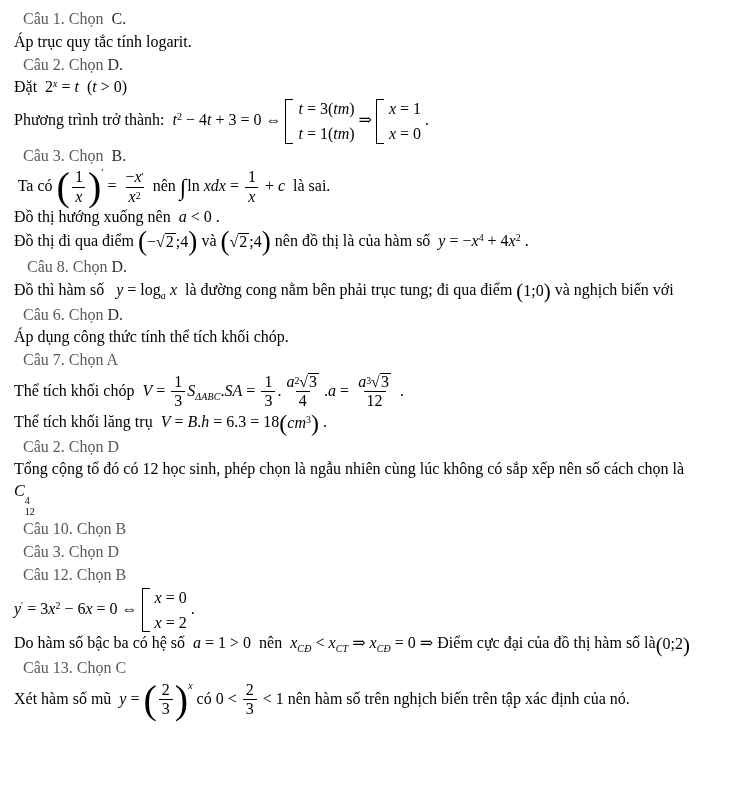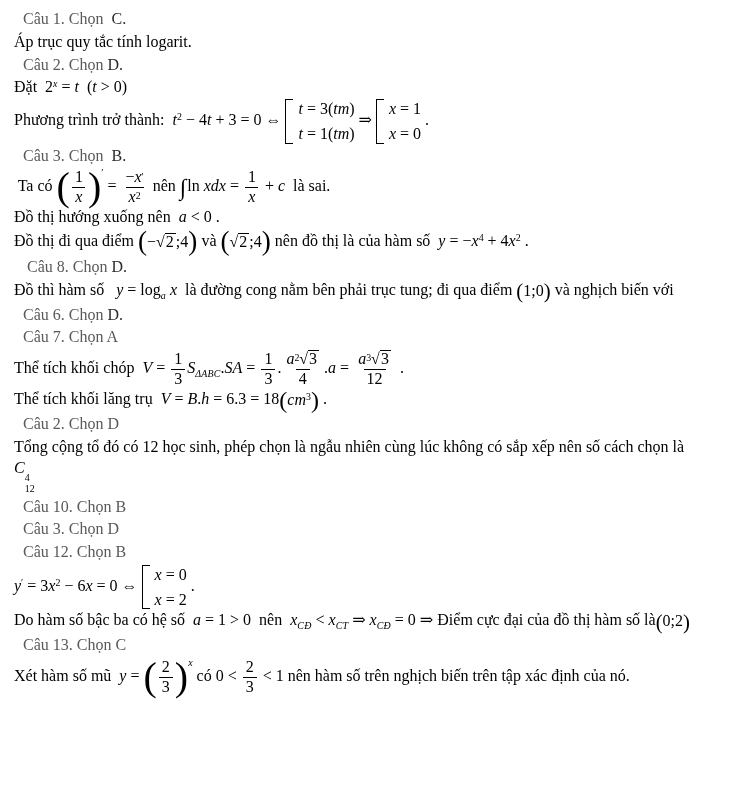--- a/index.html
+++ b/index.html
@@ -43,20 +43,21 @@
     <div class="qh"><span class="pre">Câu 2. Chọn</span><span class="ans dark" style="color: rgb(43, 43, 43);"> D.</span></div>
     <div class="line"><span class="rm">Đặt  2</span><span class="msup it">x</span><span class="rm"> = </span><span class="it">t</span><span class="rm">  (</span><span class="it">t</span><span class="rm"> &gt; 0)</span></div>
     <div class="line"><span class="rm">Phương trình trở thành:  </span><span class="it">t</span><span class="msup">2</span><span class="rm"> − 4</span><span class="it">t</span><span class="rm"> + 3 = 0 ⇔ </span><span class="cases"><span class="cbr"></span><span class="crows"><span class="crow"><span class="it">t</span><span class="rm"> = 3(</span><span class="it">tm</span><span class="rm">)</span></span><span class="crow"><span class="it">t</span><span class="rm"> = 1(</span><span class="it">tm</span><span class="rm">)</span></span></span></span><span class="rm"> ⇒ </span><span class="cases"><span class="cbr"></span><span class="crows"><span class="crow"><span class="it">x</span><span class="rm"> = 1</span></span><span class="crow"><span class="it">x</span><span class="rm"> = 0</span></span></span></span><span class="rm"> .</span></div>
     <div class="qh"><span class="pre">Câu 3. Chọn</span><span class="ans dark" style="color: rgb(43, 43, 43);">  B.</span></div>
     <div class="line"><span class="rm"> Ta có </span><span class="bigp"><span class="pp" style="font-size: 2.5em;">(</span><span class="pc"><span class="frac"><span class="fn"><span class="rm">1</span></span><span class="fd"><span class="it">x</span></span></span></span><span class="pp" style="font-size: 2.5em;">)</span></span><span class="msup" style="top: -1.5em;">′</span><span class="rm"> = </span><span class="frac"><span class="fn"><span class="rm">−</span><span class="it">x</span><span class="msup" style="top: -0.3em;">′</span></span><span class="fd"><span class="it">x</span><span class="msup" style="top: -0.3em;">2</span></span></span><span class="rm"> nên </span><span class="mint">∫</span><span class="rm">ln </span><span class="it">xdx</span><span class="rm"> = </span><span class="frac"><span class="fn"><span class="rm">1</span></span><span class="fd"><span class="it">x</span></span></span><span class="rm"> + </span><span class="it">c</span><span class="rm">  là sai.</span></div>
     <div class="line"><span class="rm">Đồ thị hướng xuống nên  </span><span class="it">a</span><span class="rm"> &lt; 0 .</span></div>
     <div class="line"><span class="rm">Đồ thị đi qua điểm </span><span class="bigp"><span class="pp" style="font-size: 1.7em;">(</span><span class="pc"><span class="rm">−</span><span class="msqrt"><span class="rad">√</span><span class="rb">2</span></span><span class="rm">;4</span></span><span class="pp" style="font-size: 1.7em;">)</span></span><span class="rm"> và </span><span class="bigp"><span class="pp" style="font-size: 1.7em;">(</span><span class="pc"><span class="msqrt"><span class="rad">√</span><span class="rb">2</span></span><span class="rm">;4</span></span><span class="pp" style="font-size: 1.7em;">)</span></span><span class="rm"> nên đồ thị là của hàm số  </span><span class="it">y</span><span class="rm"> = −</span><span class="it">x</span><span class="msup">4</span><span class="rm"> + 4</span><span class="it">x</span><span class="msup">2</span><span class="rm"> .</span></div>
     <div class="qh"><span class="pre"> Câu 8. Chọn</span><span class="ans dark" style="color: rgb(43, 43, 43);"> D.</span></div>
     <div class="line"><span class="rm">Đồ thì hàm số   </span><span class="it">y</span><span class="rm"> = log</span><span class="msub">a</span><span class="rm"> </span><span class="it">x</span><span class="rm">  là đường cong nằm bên phải trục tung; đi qua điểm </span><span class="bigp"><span class="pp" style="font-size: 1.3em;">(</span><span class="pc"><span class="rm">1;0</span></span><span class="pp" style="font-size: 1.3em;">)</span></span><span class="rm"> và nghịch biến với</span></div>
     <div class="qh"><span class="pre">Câu 6. Chọn</span><span class="ans dark" style="color: rgb(43, 43, 43);"> D.</span></div>
+    <div class="line">Áp dụng công thức tính thể tích khối chóp.</div>
     <div class="qh"><span class="pre">Câu 7. Chọn</span><span class="ans"> A</span></div>
     <div class="line"><span class="rm">Thể tích khối chóp  </span><span class="it">V</span><span class="rm"> = </span><span class="frac"><span class="fn"><span class="rm">1</span></span><span class="fd"><span class="rm">3</span></span></span><span class="it">S</span><span class="msub">ΔABC</span><span class="rm">.</span><span class="it">SA</span><span class="rm"> = </span><span class="frac"><span class="fn"><span class="rm">1</span></span><span class="fd"><span class="rm">3</span></span></span><span class="rm">.</span><span class="frac"><span class="fn"><span class="it">a</span><span class="msup" style="top: -0.3em;">2</span><span class="msqrt"><span class="rad">√</span><span class="rb">3</span></span></span><span class="fd"><span class="rm">4</span></span></span><span class="rm">.</span><span class="it">a</span><span class="rm"> = </span><span class="frac"><span class="fn"><span class="it">a</span><span class="msup" style="top: -0.3em;">3</span><span class="msqrt"><span class="rad">√</span><span class="rb">3</span></span></span><span class="fd"><span class="rm">12</span></span></span><span class="rm"> .</span></div>
     <div class="line"><span class="rm">Thể tích khối lăng trụ  </span><span class="it">V</span><span class="rm"> = </span><span class="it">B</span><span class="rm">.</span><span class="it">h</span><span class="rm"> = 6.3 = 18</span><span class="bigp"><span class="pp" style="font-size: 1.5em;">(</span><span class="pc"><span class="it">cm</span><span class="msup">3</span></span><span class="pp" style="font-size: 1.5em;">)</span></span><span class="rm"> .</span></div>
     <div class="qh"><span class="pre">Câu 2. Chọn</span><span class="ans"> D</span></div>
     <div class="line">Tổng cộng tổ đó có 12 học sinh, phép chọn là ngẫu nhiên cùng lúc không có sắp xếp nên số cách chọn là</div>
     <div class="line"><span class="it">C</span><span class="mss"><span>4</span><span>12</span></span></div>
     <div class="qh"><span class="pre">Câu 10. Chọn</span><span class="ans"> B</span></div>
     <div class="qh"><span class="pre">Câu 3. Chọn</span><span class="ans"> D</span></div>
     <div class="qh"><span class="pre">Câu 12. Chọn</span><span class="ans"> B</span></div>
     <div class="line"><span class="it">y</span><span class="msup">′</span><span class="rm"> = 3</span><span class="it">x</span><span class="msup">2</span><span class="rm"> − 6</span><span class="it">x</span><span class="rm"> = 0 ⇔ </span><span class="cases"><span class="cbr"></span><span class="crows"><span class="crow"><span class="it">x</span><span class="rm"> = 0</span></span><span class="crow"><span class="it">x</span><span class="rm"> = 2</span></span></span></span><span class="rm"> .</span></div>

